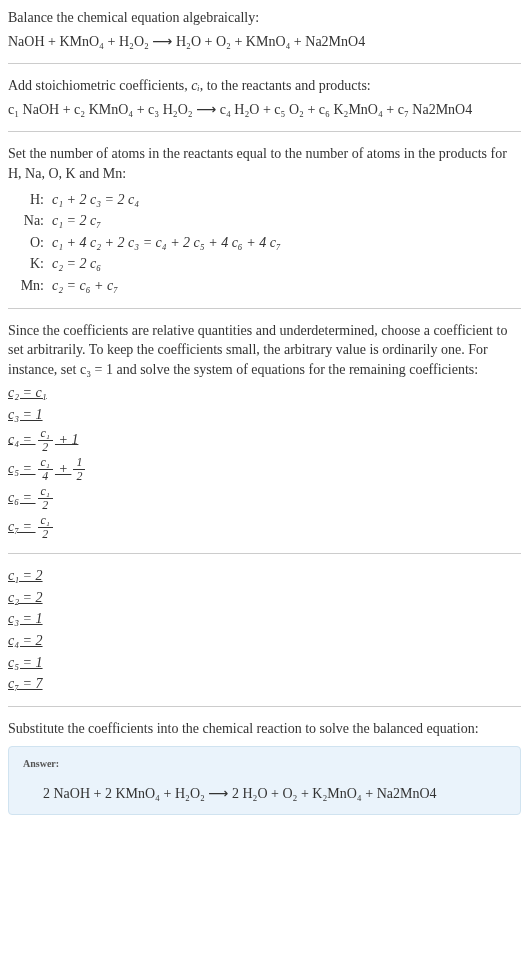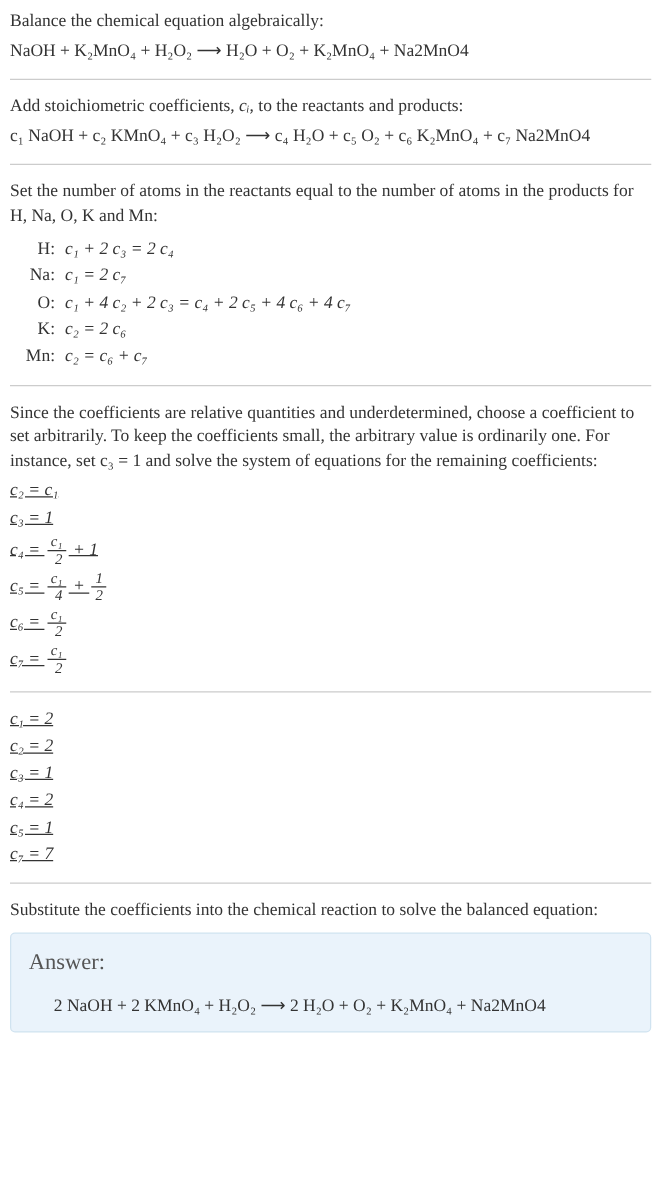--- a/index.html
+++ b/index.html
@@ -48,21 +48,21 @@
     .coef-list {
       margin-top: 4px;
       text-decoration: underline;
     }
     .coef-row {
       margin: 2px 0;
     }
     .frac {
       display: inline-block;
       vertical-align: middle;
-      text-align: right;
+      text-align: center;
       margin: 0 2px;
     }
     .frac .num {
       display: block;
       border-bottom: 1px solid #333;
       padding: 0 3px;
       font-size: 0.85em;
       line-height: 1.1;
     }
     .frac .den {
@@ -72,35 +72,36 @@
       line-height: 1.1;
     }
     .answer-box {
       background: #eaf3fb;
       border: 1px solid #d0e3f0;
       border-radius: 4px;
       padding: 10px 14px;
       margin-top: 8px;
     }
     .answer-label {
-      font-size: 18px;
+      font-size: 10px;
       color: #555;
       margin-bottom: 8px;
+      font-weight: bold;
     }
     .answer-eq {
       margin-left: 20px;
       margin-top: 13px;
     }
   </style>
 </head>
 <body>
 
 <div class="section">
   <div>Balance the chemical equation algebraically:</div>
-  <div class="equation">NaOH + K₂MnO₄ + H₂O₂  ⟶  H₂O + O₂ + K₂MnO₄ + Na2MnO4</div>
+  <div class="equation">NaOH + KMnO₄ + H₂O₂  ⟶  H₂O + O₂ + KMnO₄ + Na2MnO4</div>
 </div>
 
 <hr class="divider">
 
 <div class="section">
   <div>
     <span>Add stoichiometric coefficients, </span><span class="italic">cᵢ</span><span>, to the reactants and products:</span>
   </div>
   <div class="equation">c₁ NaOH + c₂ KMnO₄ + c₃ H₂O₂  ⟶  c₄ H₂O + c₅ O₂ + c₆ K₂MnO₄ + c₇ Na2MnO4</div>
 </div>

